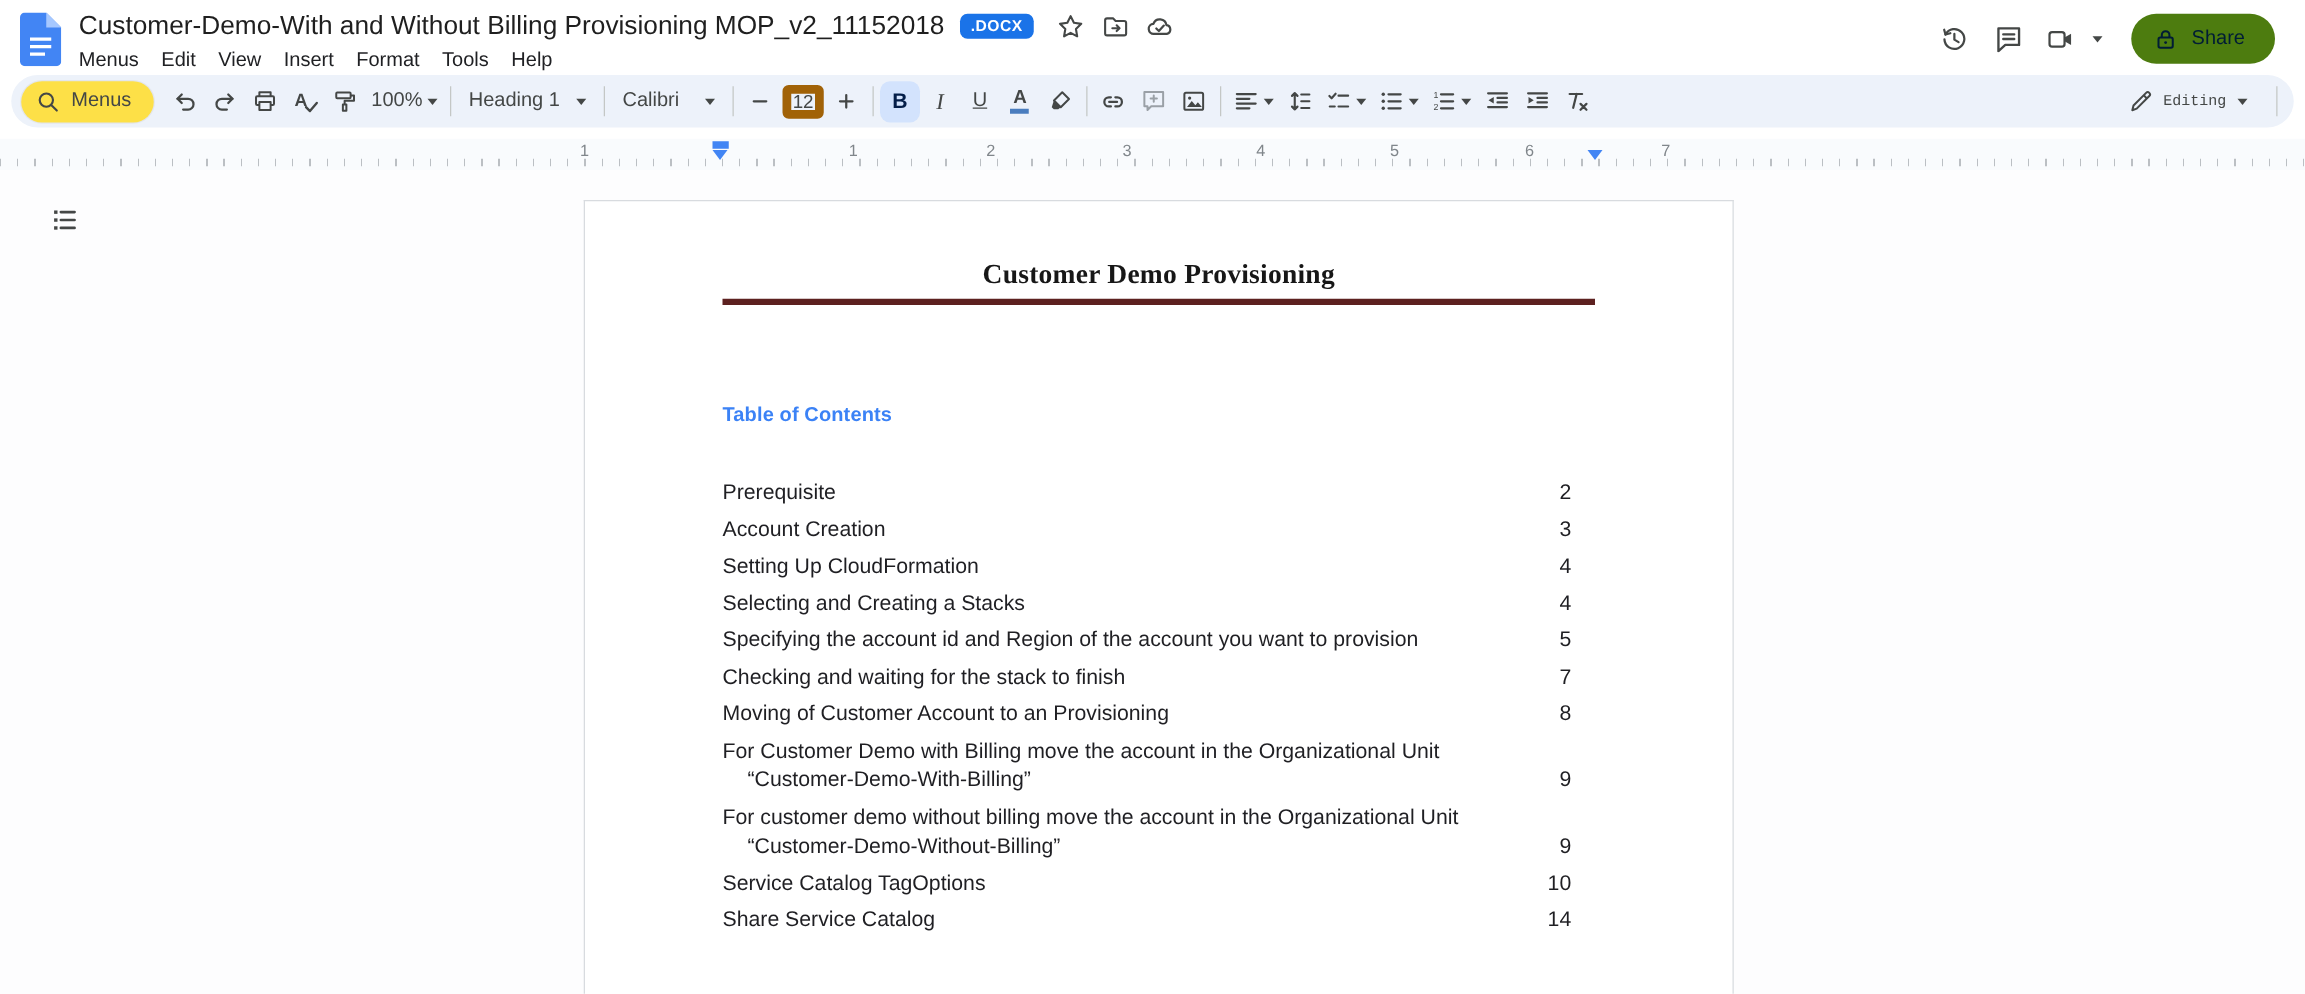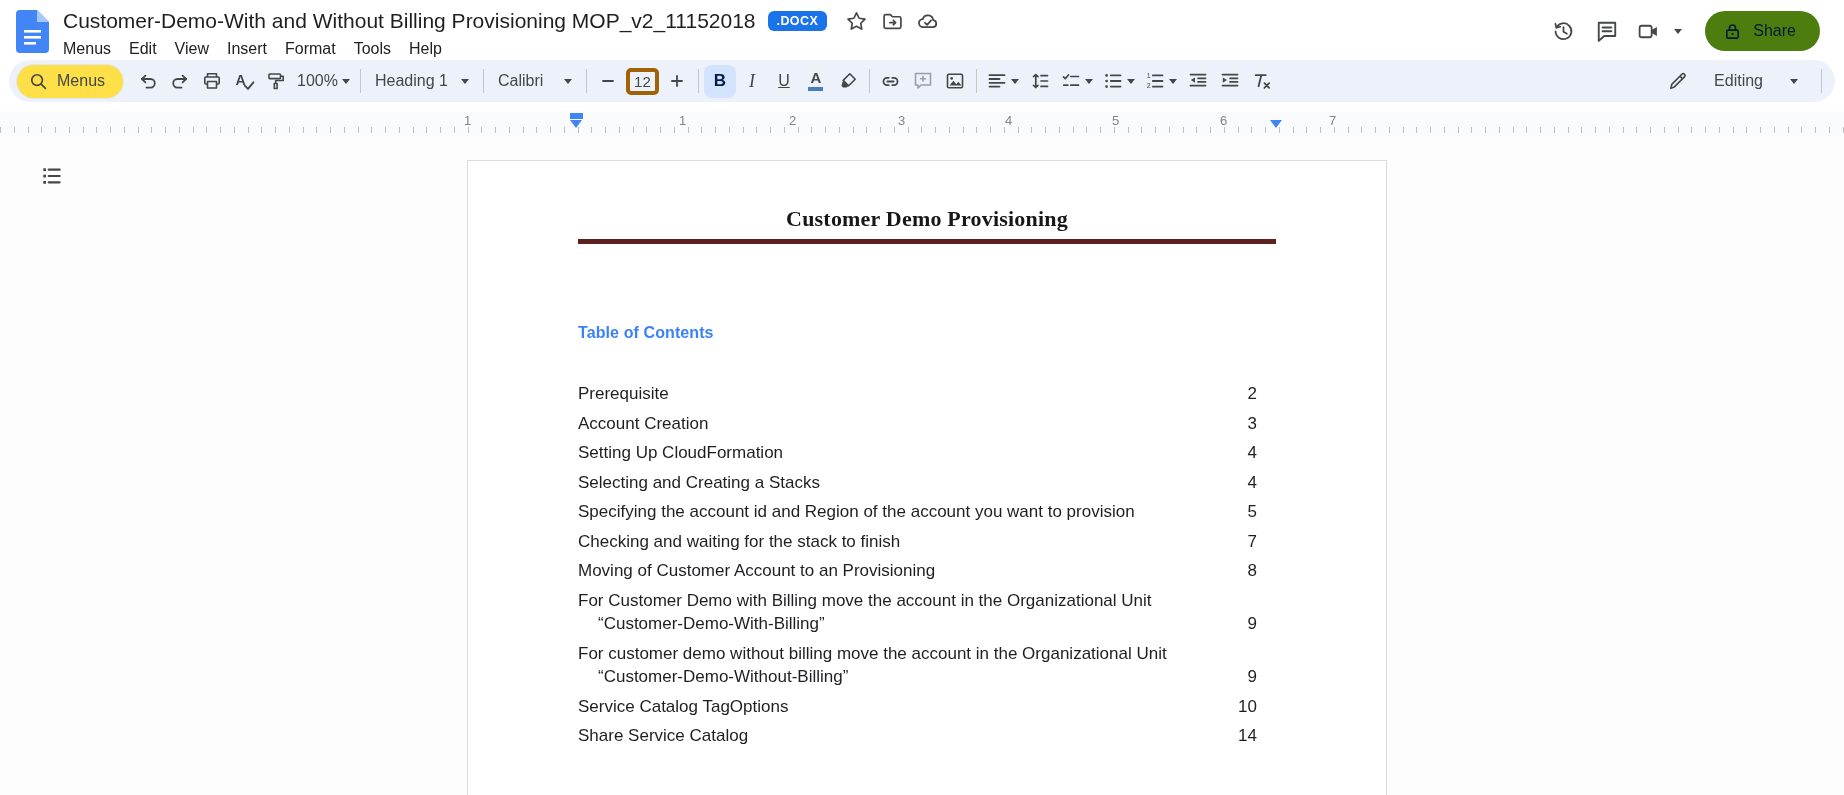--- a/index.html
+++ b/index.html
@@ -24,28 +24,28 @@
   .share-btn { display:flex; align-items:center; gap:11px; background:#4d7c0f; color:#001d35; height:40px; padding:0 24px 0 18px; border-radius:20px; font-size:16px; font-weight:500; margin-left:8px; margin-right:10px; }
   .caret { width:0; height:0; border:4.5px solid transparent; border-top:5.5px solid #444746; margin-top:5px; }
 
   
   .toolbar-wrap { padding:2px 9px 9px; background:#fff; }
   .toolbar { background:#edf2fa; border-radius:21px; height:42px; display:flex; align-items:center; padding:0 8px; }
   .menus-pill { background:#fde047; border-radius:17px; height:33px; display:flex; align-items:center; gap:9px; padding:0 18px 0 12px; font-size:16px; color:#444746; margin-right:9px; box-shadow:0 0 0 1px #e3e6ec; }
   .tb-btn { height:33px; min-width:32px; border-radius:8px; display:inline-flex; align-items:center; justify-content:center; gap:4px; color:#444746; font-size:16px; padding:0 5px; }
   .tb-btn.active { background:#d3e3fd; }
   .tb-divider { width:1px; height:24px; background:#c4c7c5; margin:0 5px; flex:none; }
-  .font-size-box { width:33px; height:27px; border:4px solid #a16207; border-radius:5px; background:transparent; text-align:center; font-size:15px; color:#444746; margin:0 2px; }
+  .font-size-box { width:33px; height:27px; border:7px solid #a16207; border-radius:5px; background:transparent; text-align:center; font-size:15px; color:#444746; margin:0 2px; }
   .b-glyph { font-weight:800; font-size:17px; color:#041e49; }
   .i-glyph { font-family:"Liberation Serif",serif; font-style:italic; font-size:18px; }
   .u-glyph { font-size:16px; text-decoration:underline; }
   .a-color { display:flex; flex-direction:column; align-items:center; line-height:14px; }
   .a-color .bar { width:15px; height:3.5px; background:#4a7dbe; margin-top:2px; }
   .spacer { flex:1; }
-  .editing-btn { display:flex; align-items:center; gap:27px; font-size:16px; color:#444746; height:36px; padding:0 12px; border-radius:8px; margin-right:6px; }
+  .editing-btn { display:flex; align-items:center; gap:9px; font-size:12px; color:#444746; height:36px; padding:0 12px; border-radius:8px; margin-right:6px;font-family:Liberation Mono, monospace; }
 
   
   .ruler { position:relative; height:25px; background:#f9fbfd; }
   .ruler-ticks { position:absolute; left:0; right:0; bottom:3px; height:6px;
     background:repeating-linear-gradient(to right,#a6abb0 0 1px,transparent 1px 13.75px); opacity:.75; }
   .ruler-num { position:absolute; top:2px; font-size:13px; color:#80868b; }
   .rn0{left:464px}.rn1{left:679px}.rn2{left:789px}.rn3{left:898px}.rn4{left:1005px}.rn5{left:1112px}.rn6{left:1220px}.rn7{left:1329px}
   .marker-left { position:absolute; left:570px; top:2px; width:13px; }
   .marker-left .m-rect { width:13px; height:6px; background:#4285f4; }
   .marker-left .m-tri { width:0; height:0; border:6.5px solid transparent; border-top:8px solid #4285f4; margin-top:1px; }

